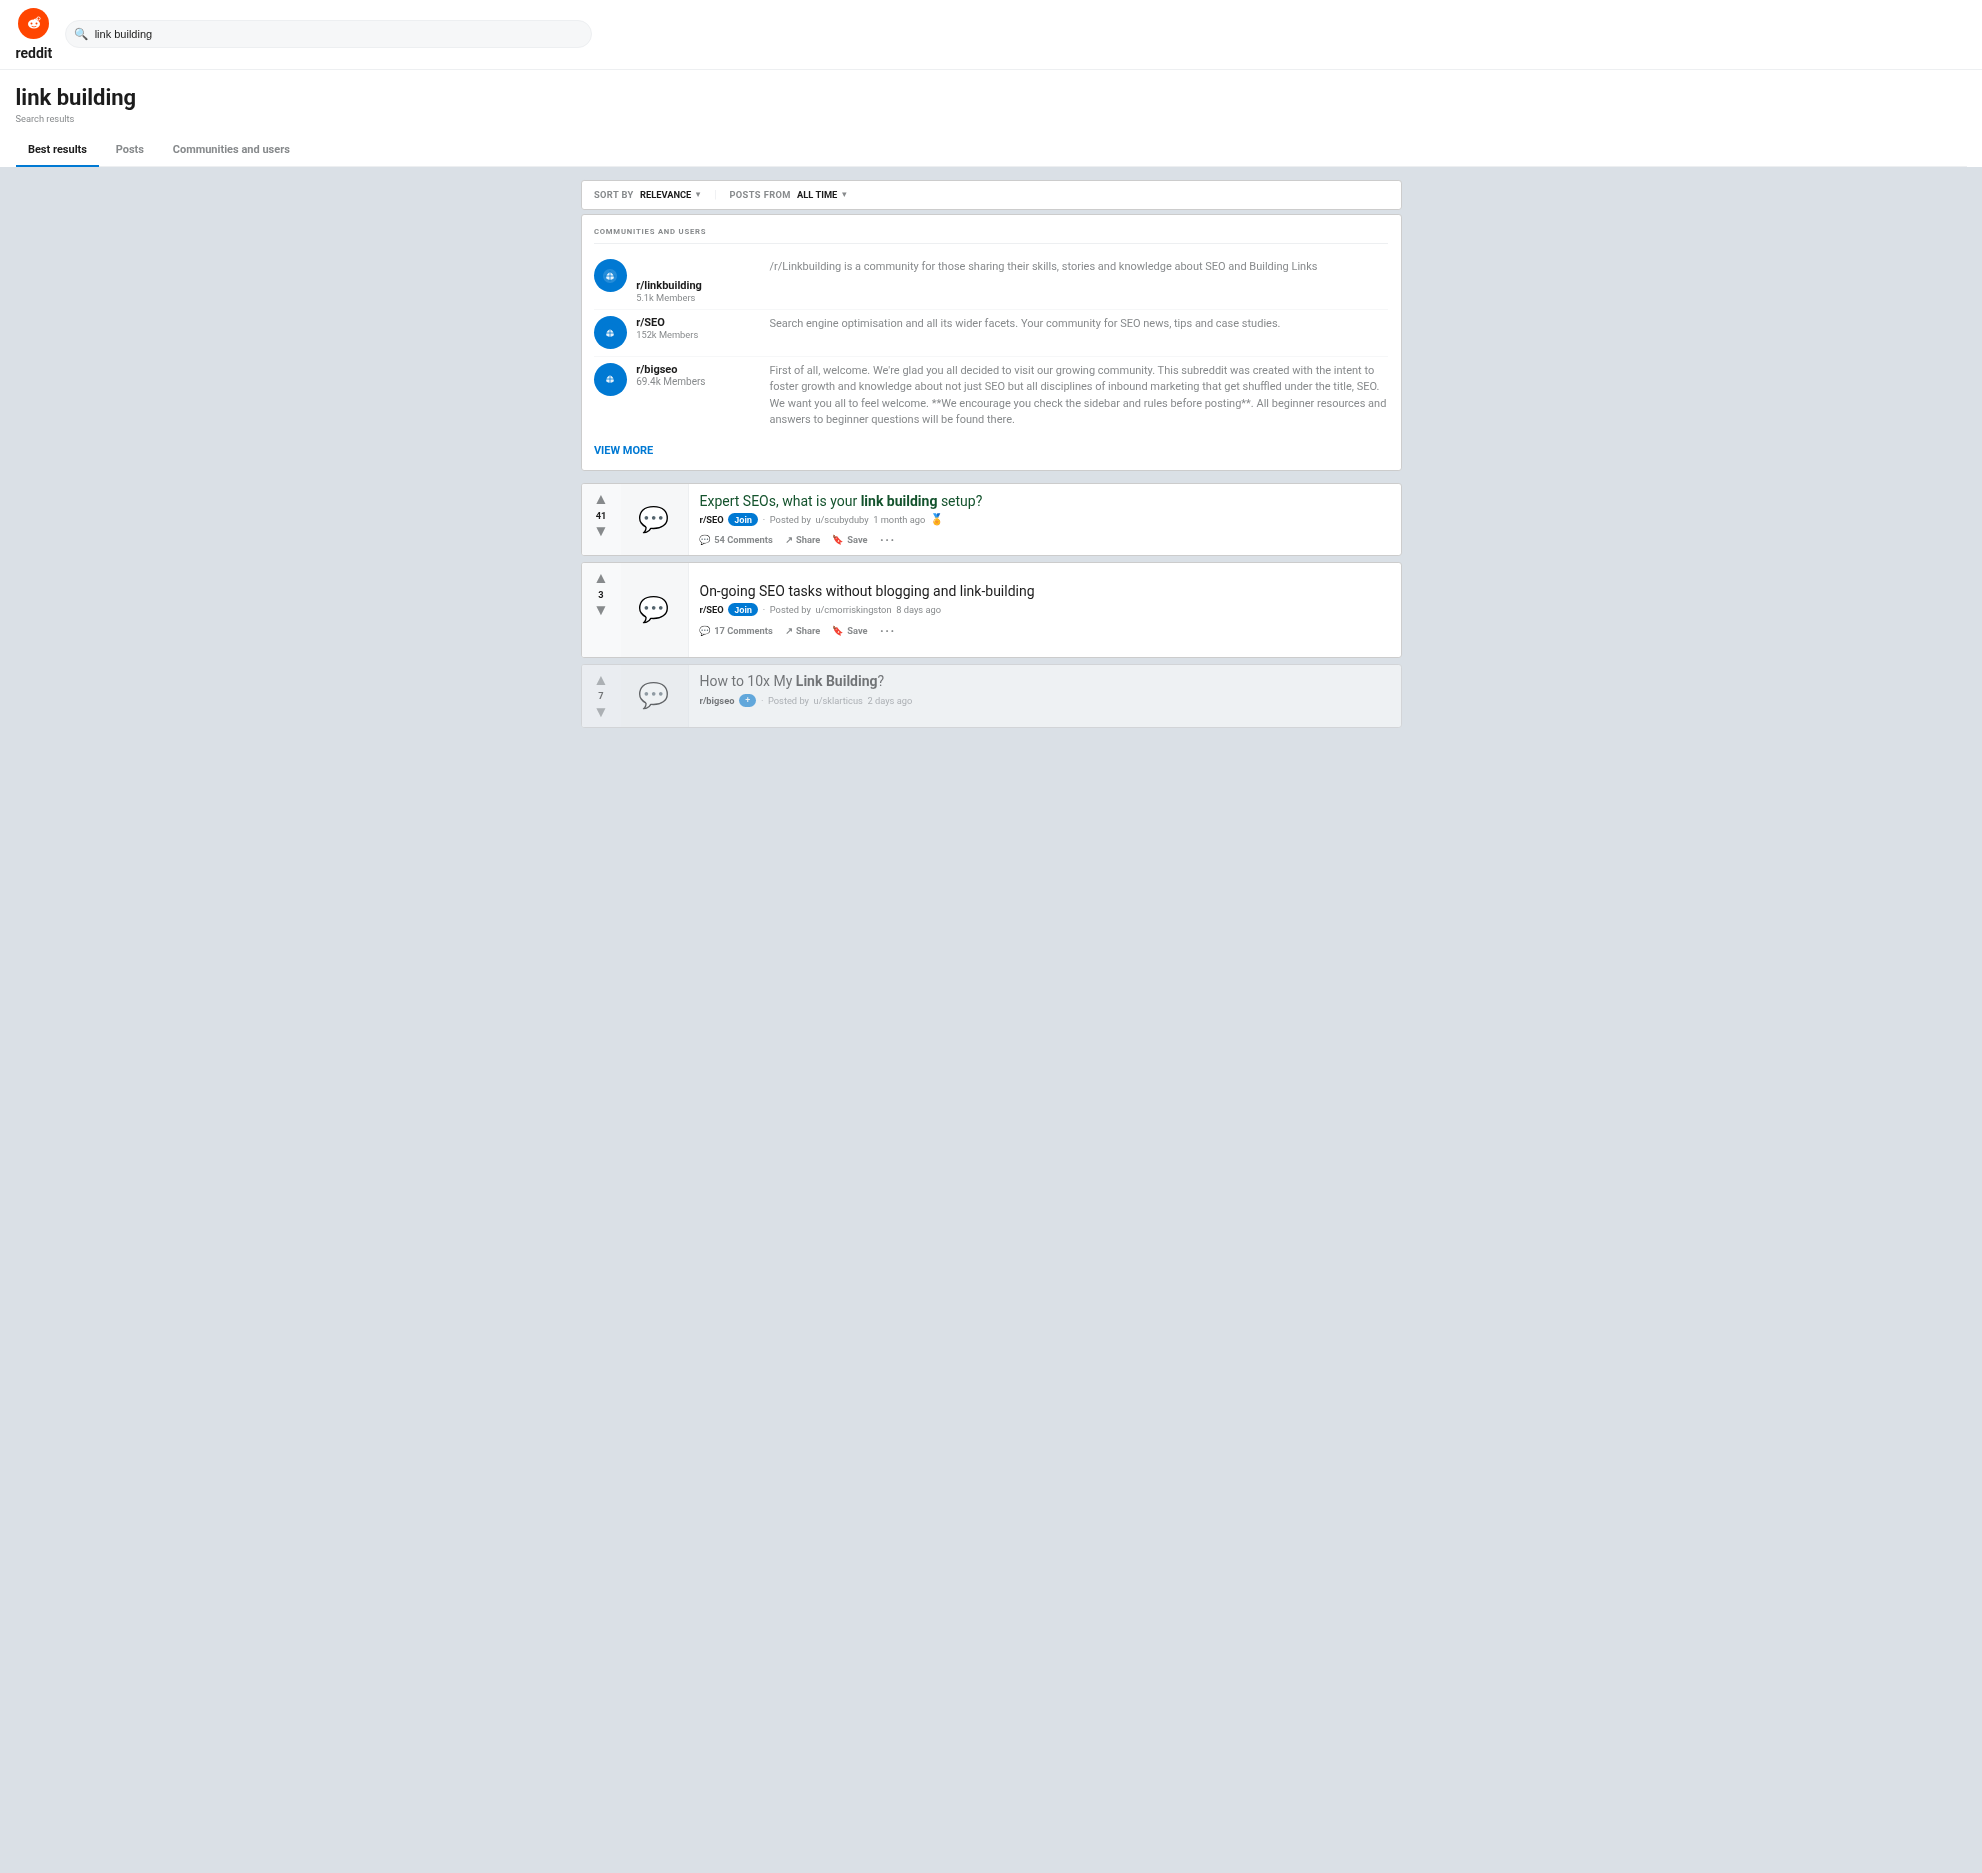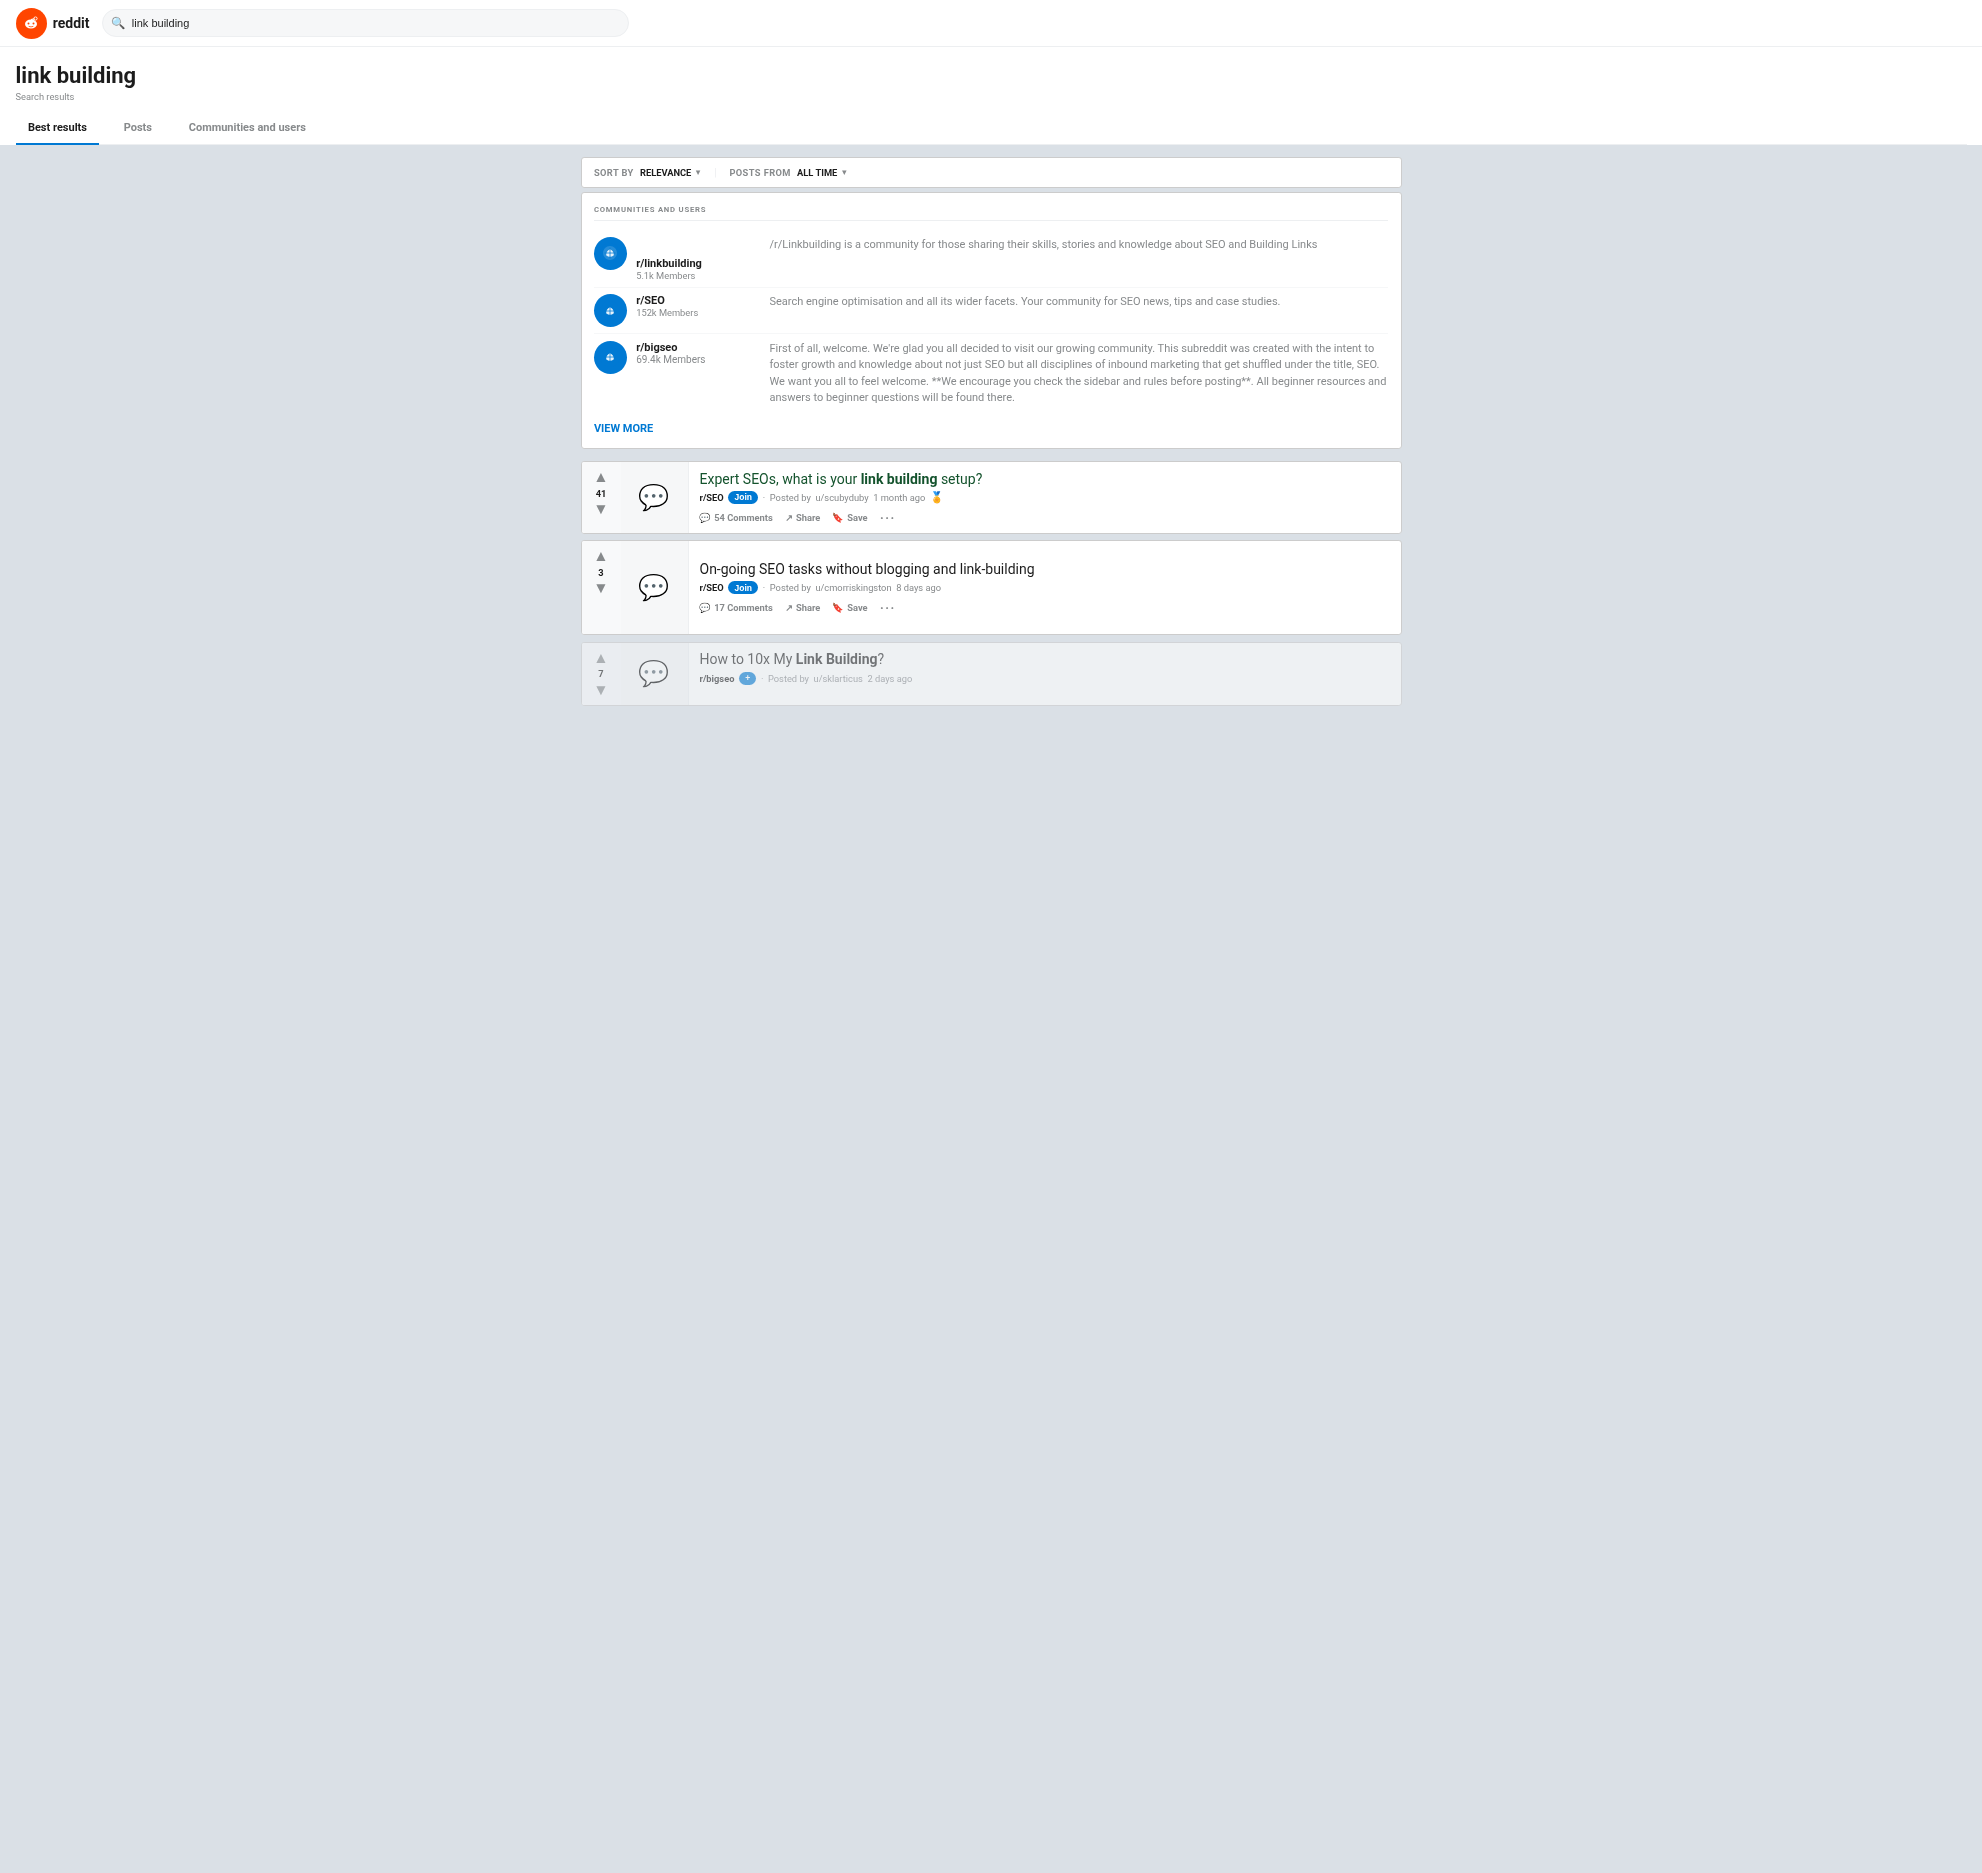--- a/index.html
+++ b/index.html
@@ -1,19 +1,19 @@
 <!DOCTYPE html>
 <html style="font-size:12.4px"><head>
   <meta charset="utf-8">
   <style>
     * { box-sizing: border-box; margin: 0; padding: 0; }
     body { font-family: -apple-system, BlinkMacSystemFont, 'Segoe UI', Roboto, sans-serif; background: #dae0e6; color: #1c1c1c; font-size: 11px; }
 
     
-    .reddit-logo-container { display: flex; align-items: center; gap: 6.2px; }
+    .reddit-logo-container { display: flex; align-items: center; gap: 6.2px; flex-direction: column; }
     .reddit-circle { width: 31px; height: 31px; background: #ff4500; border-radius: 50%; display: flex; align-items: center; justify-content: center; }
   </style>
 </head>
 <body>
 
 <div style="background:#fff; padding:7.7px 15.5px; display:flex; align-items:center; gap:12.4px; border-bottom:0.8px solid #edeff1;">
   <div class="reddit-logo-container">
     <div class="reddit-circle">
       <svg width="20" height="20" viewBox="0 0 20 20" fill="none">
         <circle cx="10" cy="10" r="10" fill="#FF4500"></circle>
@@ -31,21 +31,21 @@
   <div style="flex:1; max-width:527px; position:relative;">
     <span style="position:absolute; left:9.3px; top:50%; transform:translateY(-50%); color:#878a8c; font-size:11.6px;">🔍</span>
     <input type="text" style="width: 100%; padding: 7px 12.4px 7px 29px; border: 0.8px solid rgb(237, 239, 241); border-radius: 15.5px; font-size: 11px; background: rgb(246, 247, 248); outline: none; color: rgb(28, 28, 28);" value="link building">
   </div>
 </div>
 
 <div style="background:#fff; padding:15.5px 15.5px 0;">
   <div style="font-size:22px; font-weight:700; color:#1c1c1c; margin-bottom:3.1px;">link building</div>
   <div style="font-size:9.3px; color:#878a8c; margin-bottom:0;">Search results</div>
 
-  <div style="display:flex; gap:12px; margin-top:9.3px; border-bottom:0.8px solid #edeff1;text-align:center;">
+  <div style="display:flex; gap:4px; margin-top:9.3px; border-bottom:0.8px solid #edeff1;text-align:center;">
     <div style="padding:9.3px 12.4px; font-size:11px; font-weight:700; color:#1c1c1c; cursor:pointer; border-bottom:2.3px solid #0079d3; margin-bottom:-0.8px;">
       <span>Best results</span>
     </div>
     <div style="padding:9.3px 12.4px; font-size:11px; font-weight:700; color:#878a8c; cursor:pointer; border-bottom:2.3px solid transparent; margin-bottom:-0.8px;">
       <span>Posts</span>
     </div>
     <div style="padding:9.3px 12.4px; font-size:11px; font-weight:700; color:#878a8c; cursor:pointer; border-bottom:2.3px solid transparent; margin-bottom:-0.8px;">
       <span>Communities and users</span>
     </div>
   </div>

